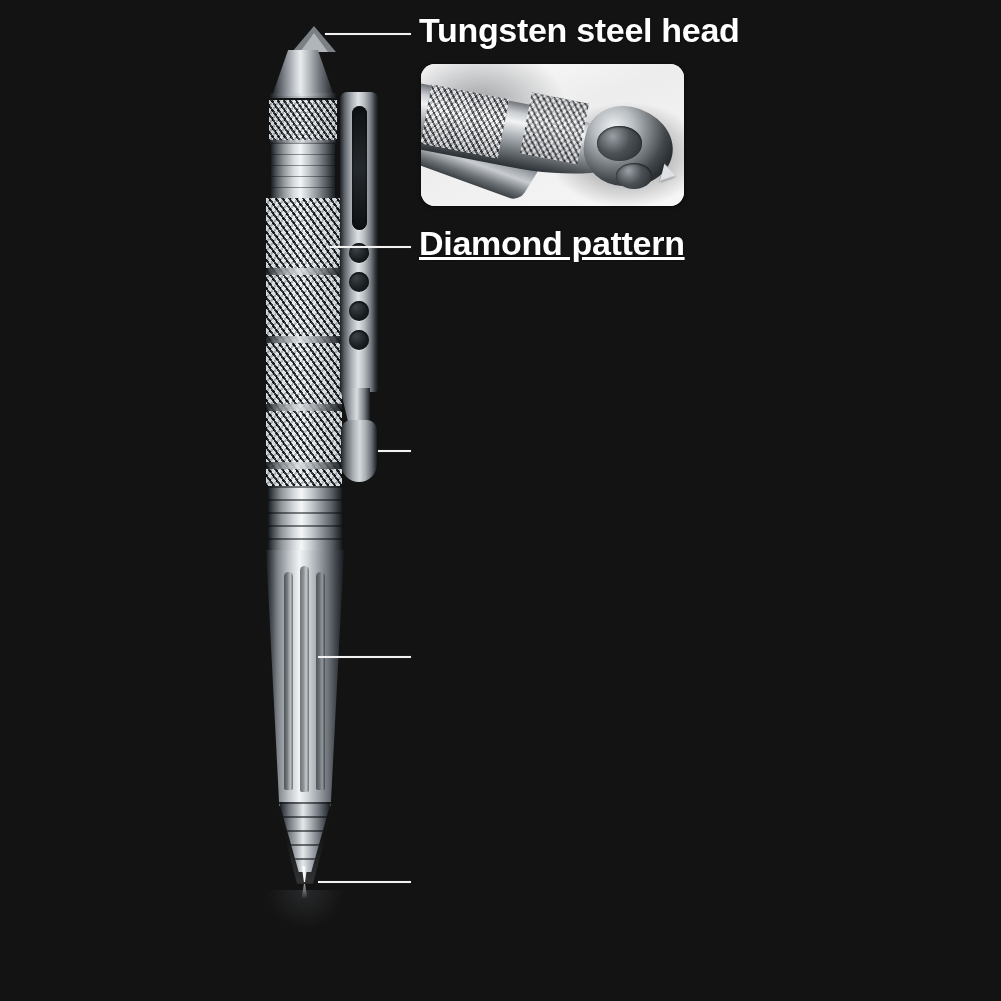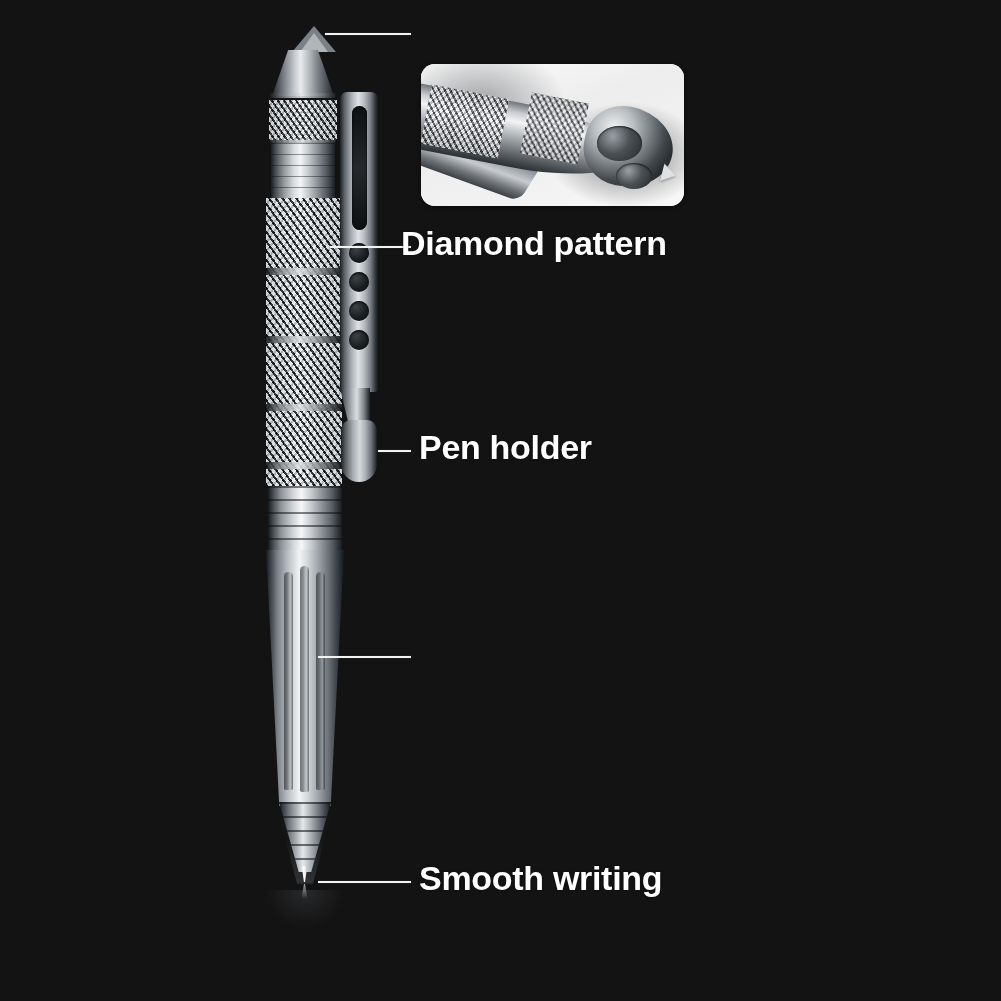--- a/index.html
+++ b/index.html
@@ -409,17 +409,16 @@
       <div class="inset-head-tip"></div>
     </div>
   </div>
 
   <div class="leader" style="left:325px; top:33px; width:86px;"></div>
   <div class="leader" style="left:330px; top:246px; width:81px;"></div>
   <div class="leader" style="left:378px; top:450px; width:33px;"></div>
   <div class="leader" style="left:318px; top:656px; width:93px;"></div>
   <div class="leader" style="left:318px; top:881px; width:93px;"></div>
 
-  <div class="callout" style="left:401px; top:226px;">Diamond pattern</div>
-  <div class="callout" style="left:419px; top:430px;">Pen holder</div>
-  <div class="callout" style="left:419px; top:861px;">Smooth writing</div>
+  <div class="callout" style="left:419px; top:13px;">Tungsten steel head</div>
+  <div class="callout" style="left:419px; top:226px;text-decoration:underline;">Diamond pattern</div>
 
 </div>
 
 </body></html>

